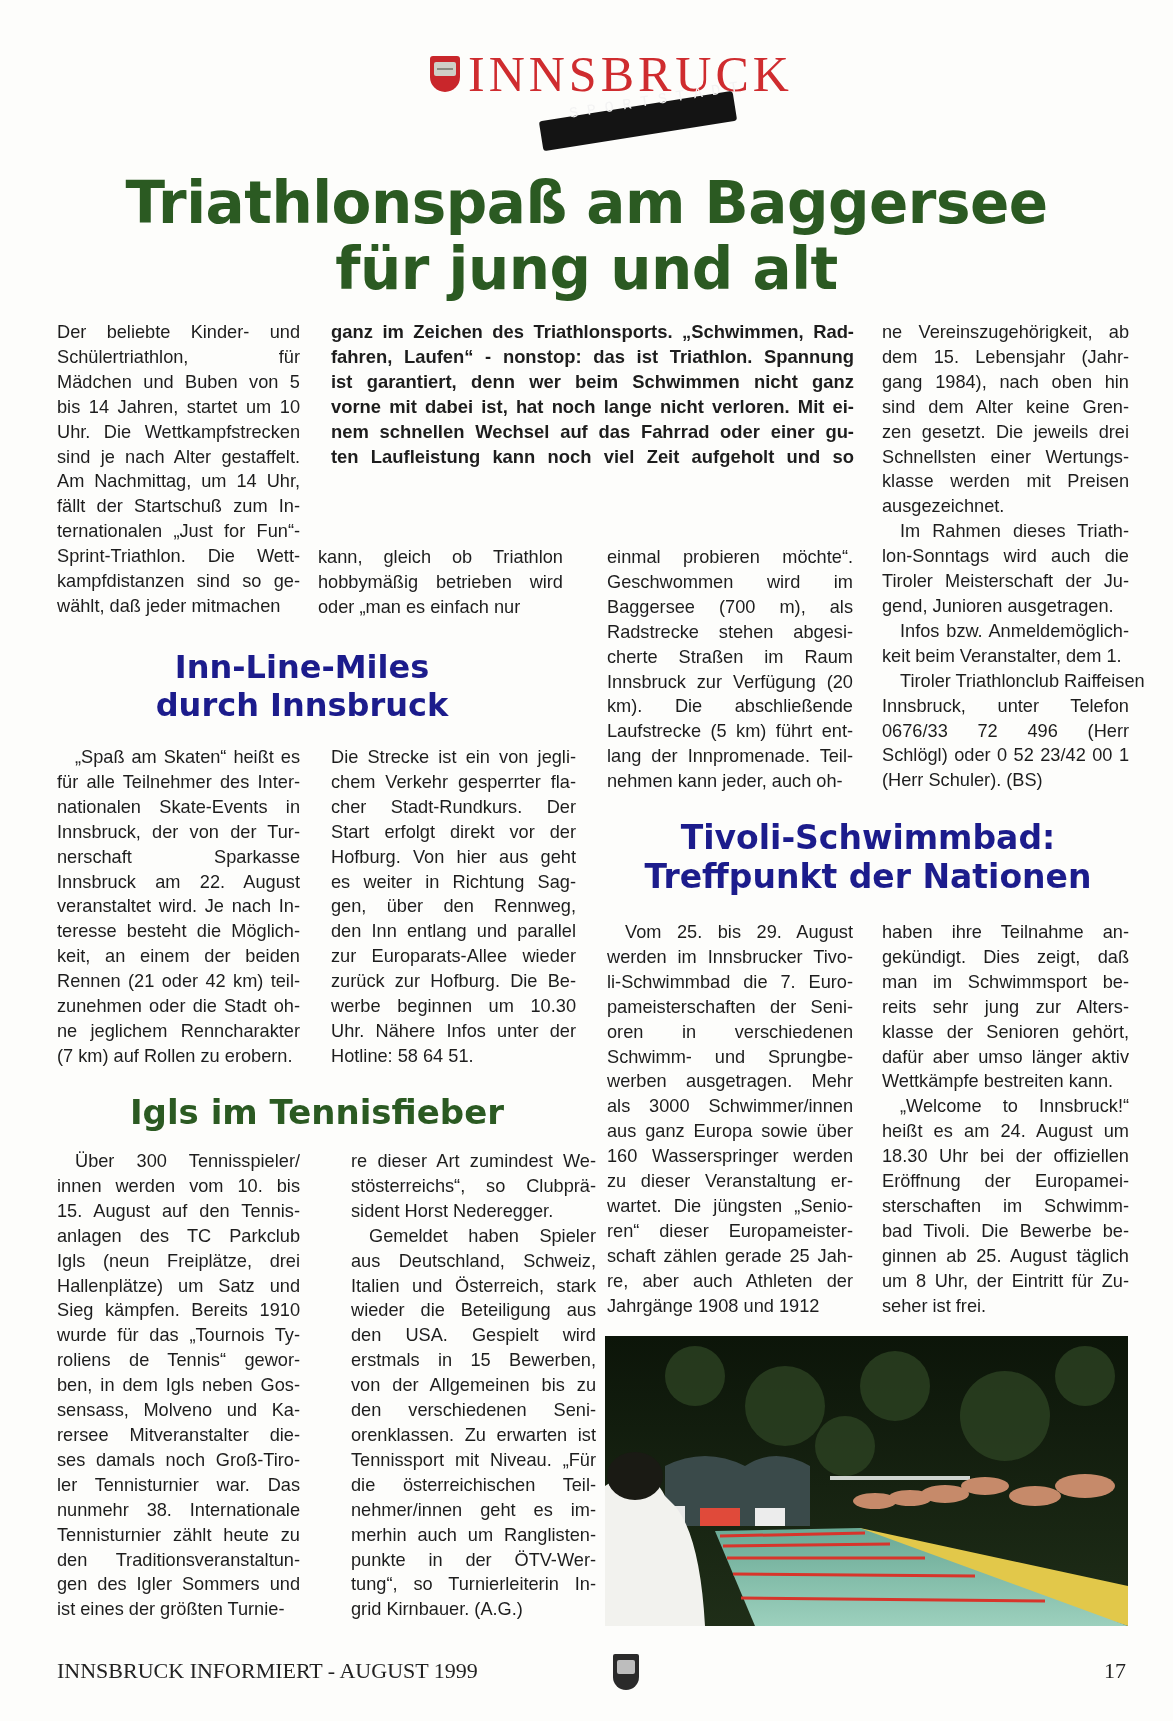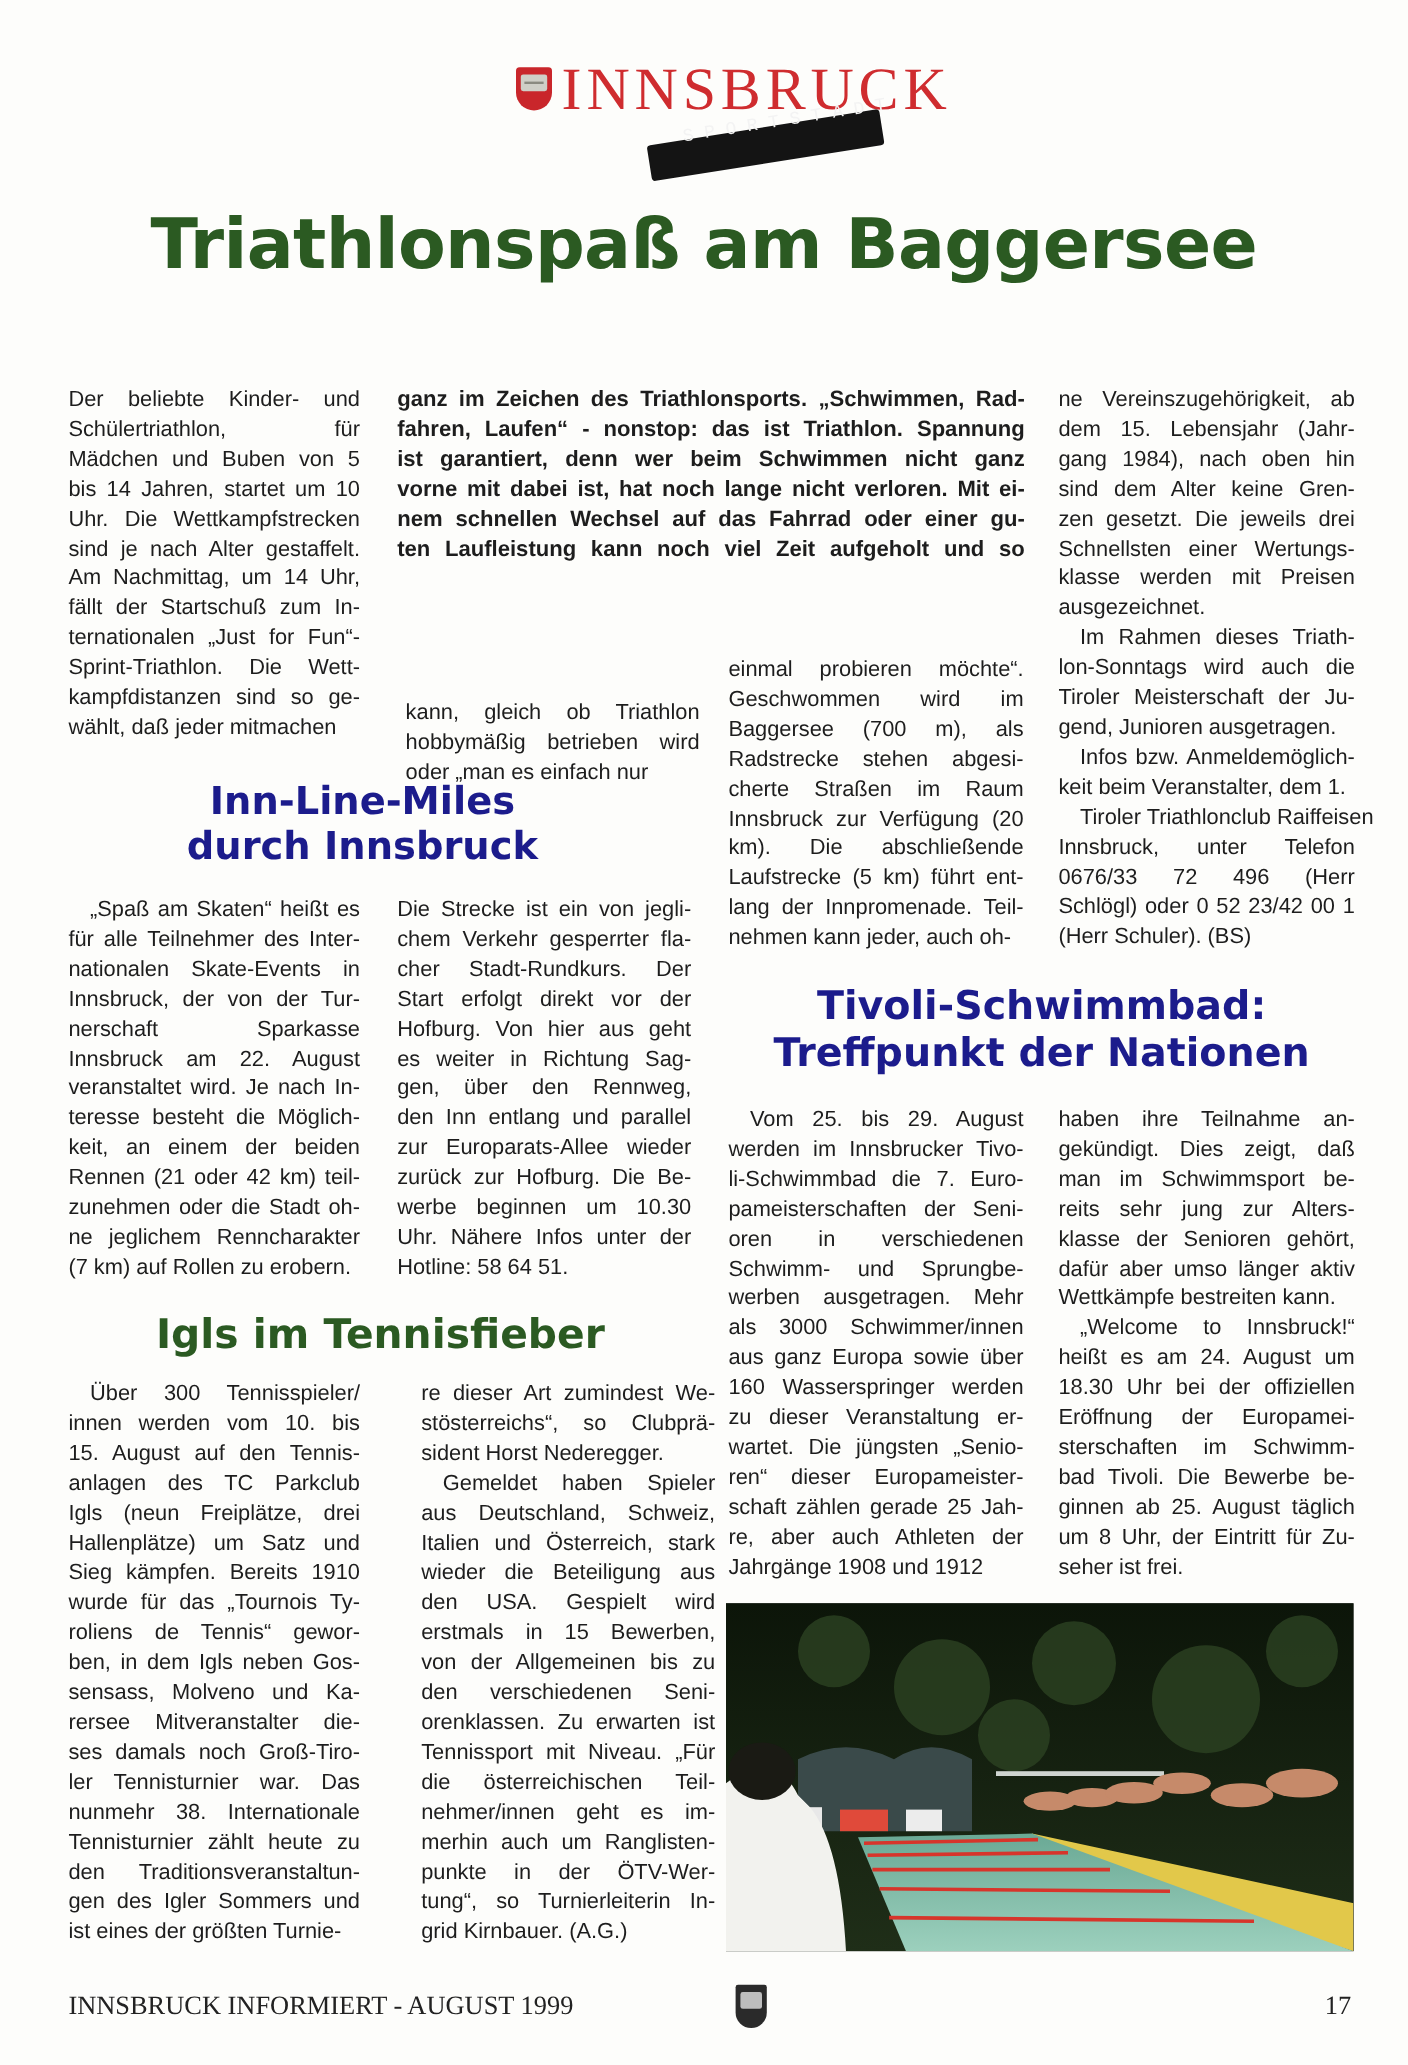--- a/index.html
+++ b/index.html
@@ -49,20 +49,21 @@
   <div class="crest">
       <div class="bridge"></div>
     </div>
   <div class="mast-word">INNSBRUCK</div>
   <div class="sport-bar"></div>
   <div class="sport-text">SPORTSTADT</div>
 </div>
 
 <div class="abs h-main">
   <div>Triathlonspaß am Baggersee</div>
+  <div>für jung und alt</div>
 </div>
 
 <div class="abs col" style="left:57px;top:320px;width:243px;">
     <span class="ln">Der beliebte Kinder- und</span>
     <span class="ln">Schülertriathlon, für</span>
     <span class="ln">Mädchen und Buben von 5</span>
     <span class="ln">bis 14 Jahren, startet um 10</span>
     <span class="ln">Uhr. Die Wettkampfstrecken</span>
     <span class="ln">sind je nach Alter gestaffelt.</span>
     <span class="ln">Am Nachmittag, um 14 Uhr,</span>
@@ -75,21 +76,21 @@
 
 <div class="abs col bold" style="left:331px;top:320px;width:523px;font-size:18.4px;">
     <span class="ln">ganz im Zeichen des Triathlonsports. „Schwimmen, Rad-</span>
     <span class="ln">fahren, Laufen“ - nonstop: das ist Triathlon. Spannung</span>
     <span class="ln">ist garantiert, denn wer beim Schwimmen nicht ganz</span>
     <span class="ln">vorne mit dabei ist, hat noch lange nicht verloren. Mit ei-</span>
     <span class="ln">nem schnellen Wechsel auf das Fahrrad oder einer gu-</span>
     <span class="ln">ten Laufleistung kann noch viel Zeit aufgeholt und so</span>
   </div>
 
-<div class="abs col" style="left:338px;top:545px;width:245px;margin-top:36px;">
+<div class="abs col" style="left:318px;top:545px;width:245px;">
     <span class="ln">kann, gleich ob Triathlon</span>
     <span class="ln">hobbymäßig betrieben wird</span>
     <span class="ln last">oder „man es einfach nur</span>
   </div>
 
 <div class="abs col" style="left:607px;top:545px;width:246px;">
     <span class="ln">einmal probieren möchte“.</span>
     <span class="ln">Geschwommen wird im</span>
     <span class="ln">Baggersee (700 m), als</span>
     <span class="ln">Radstrecke stehen abgesi-</span>

